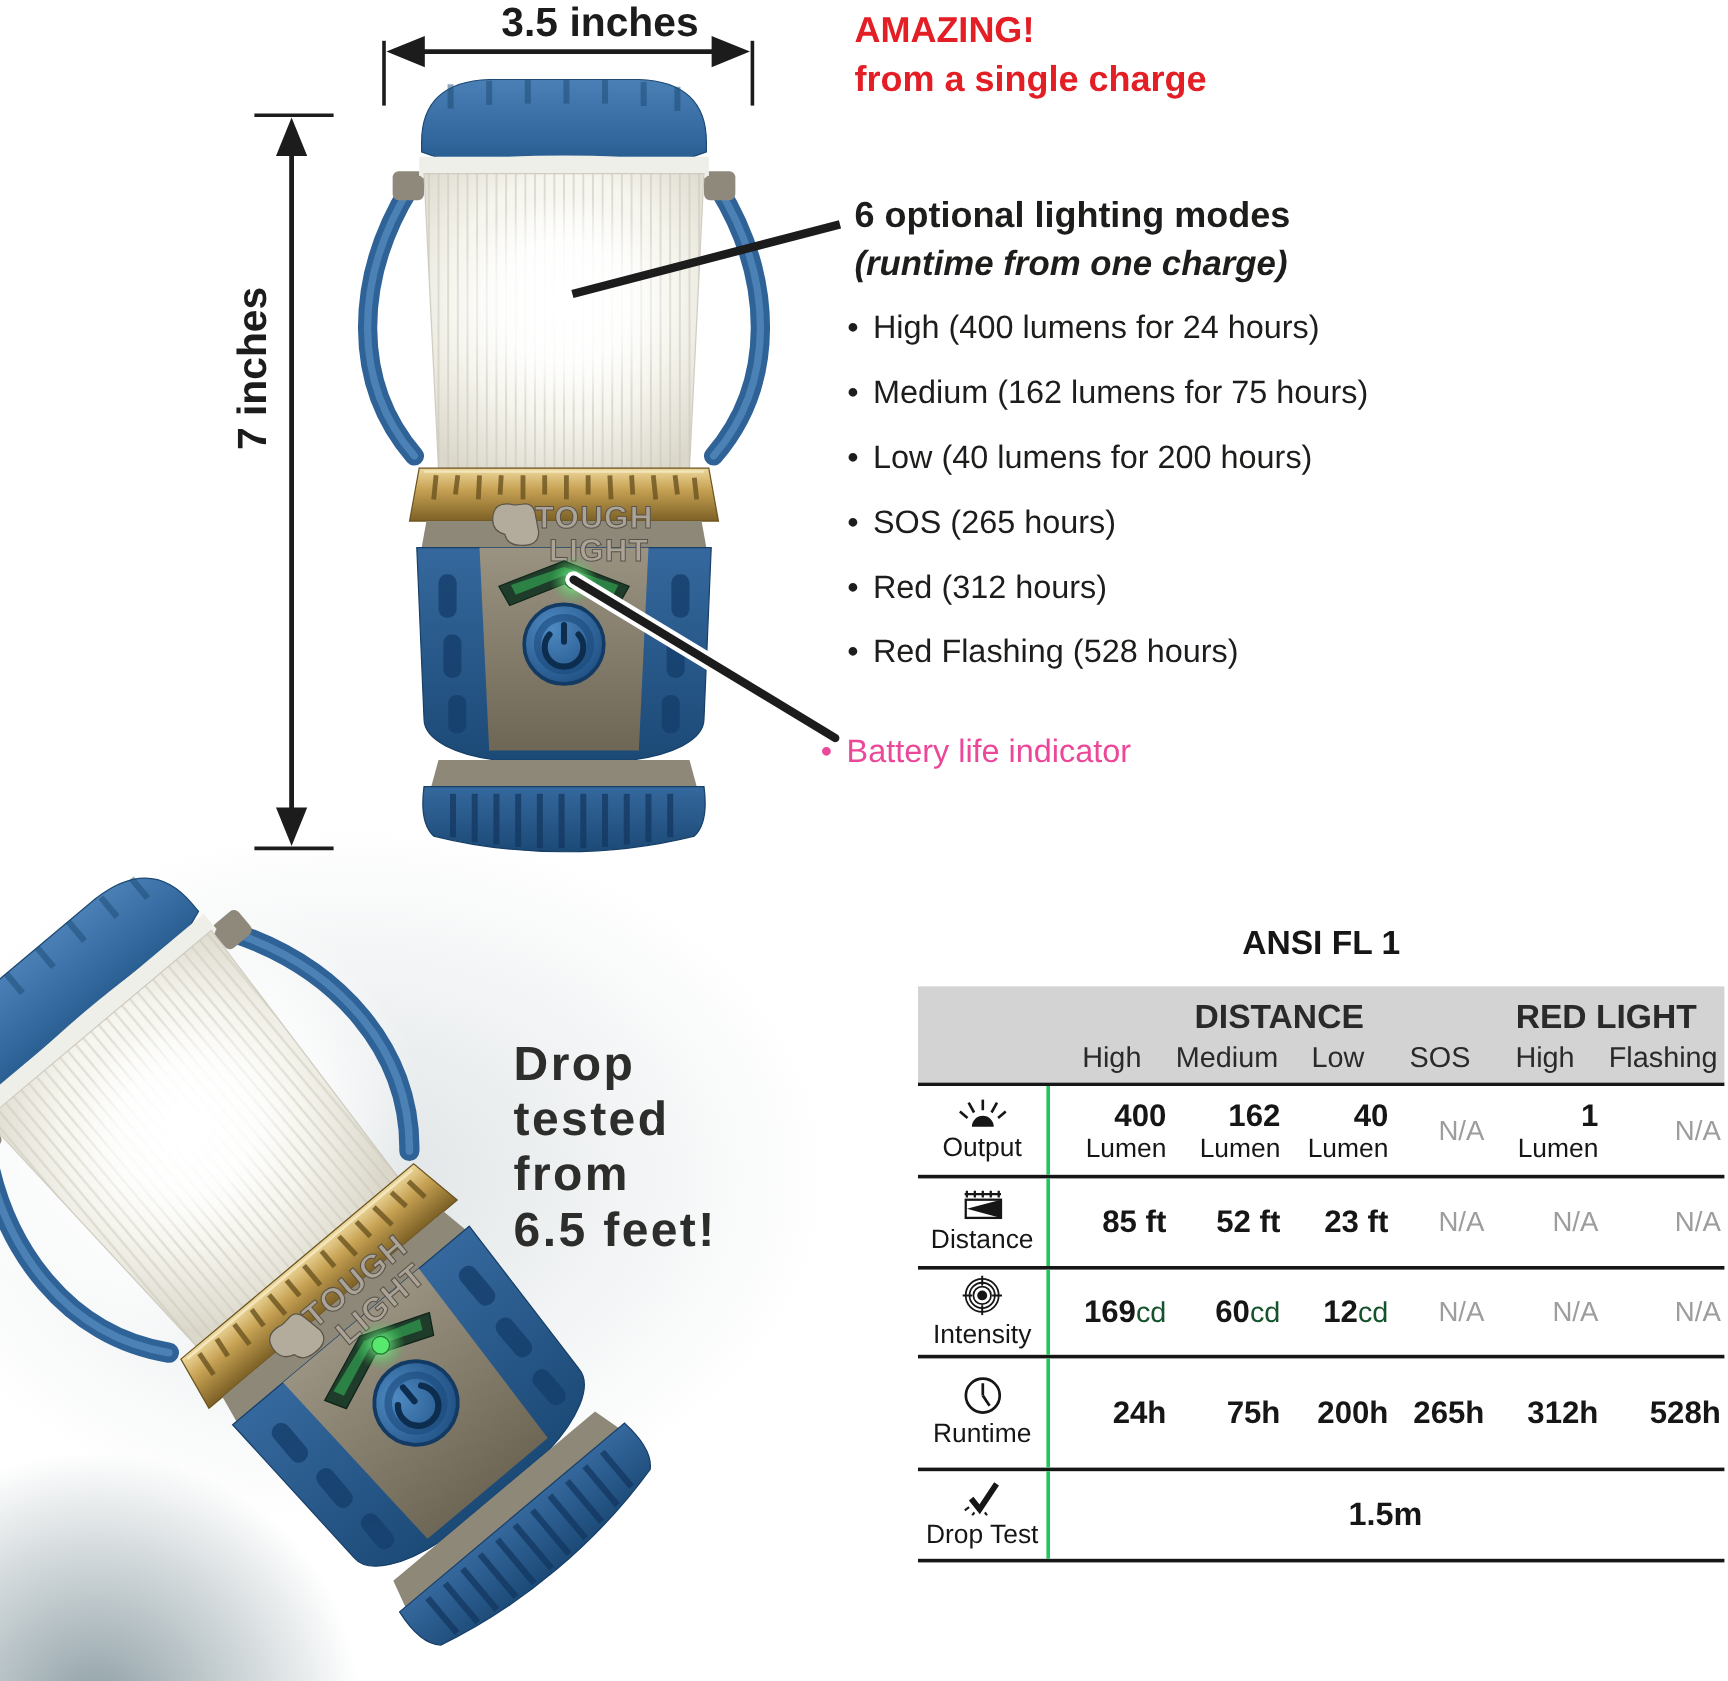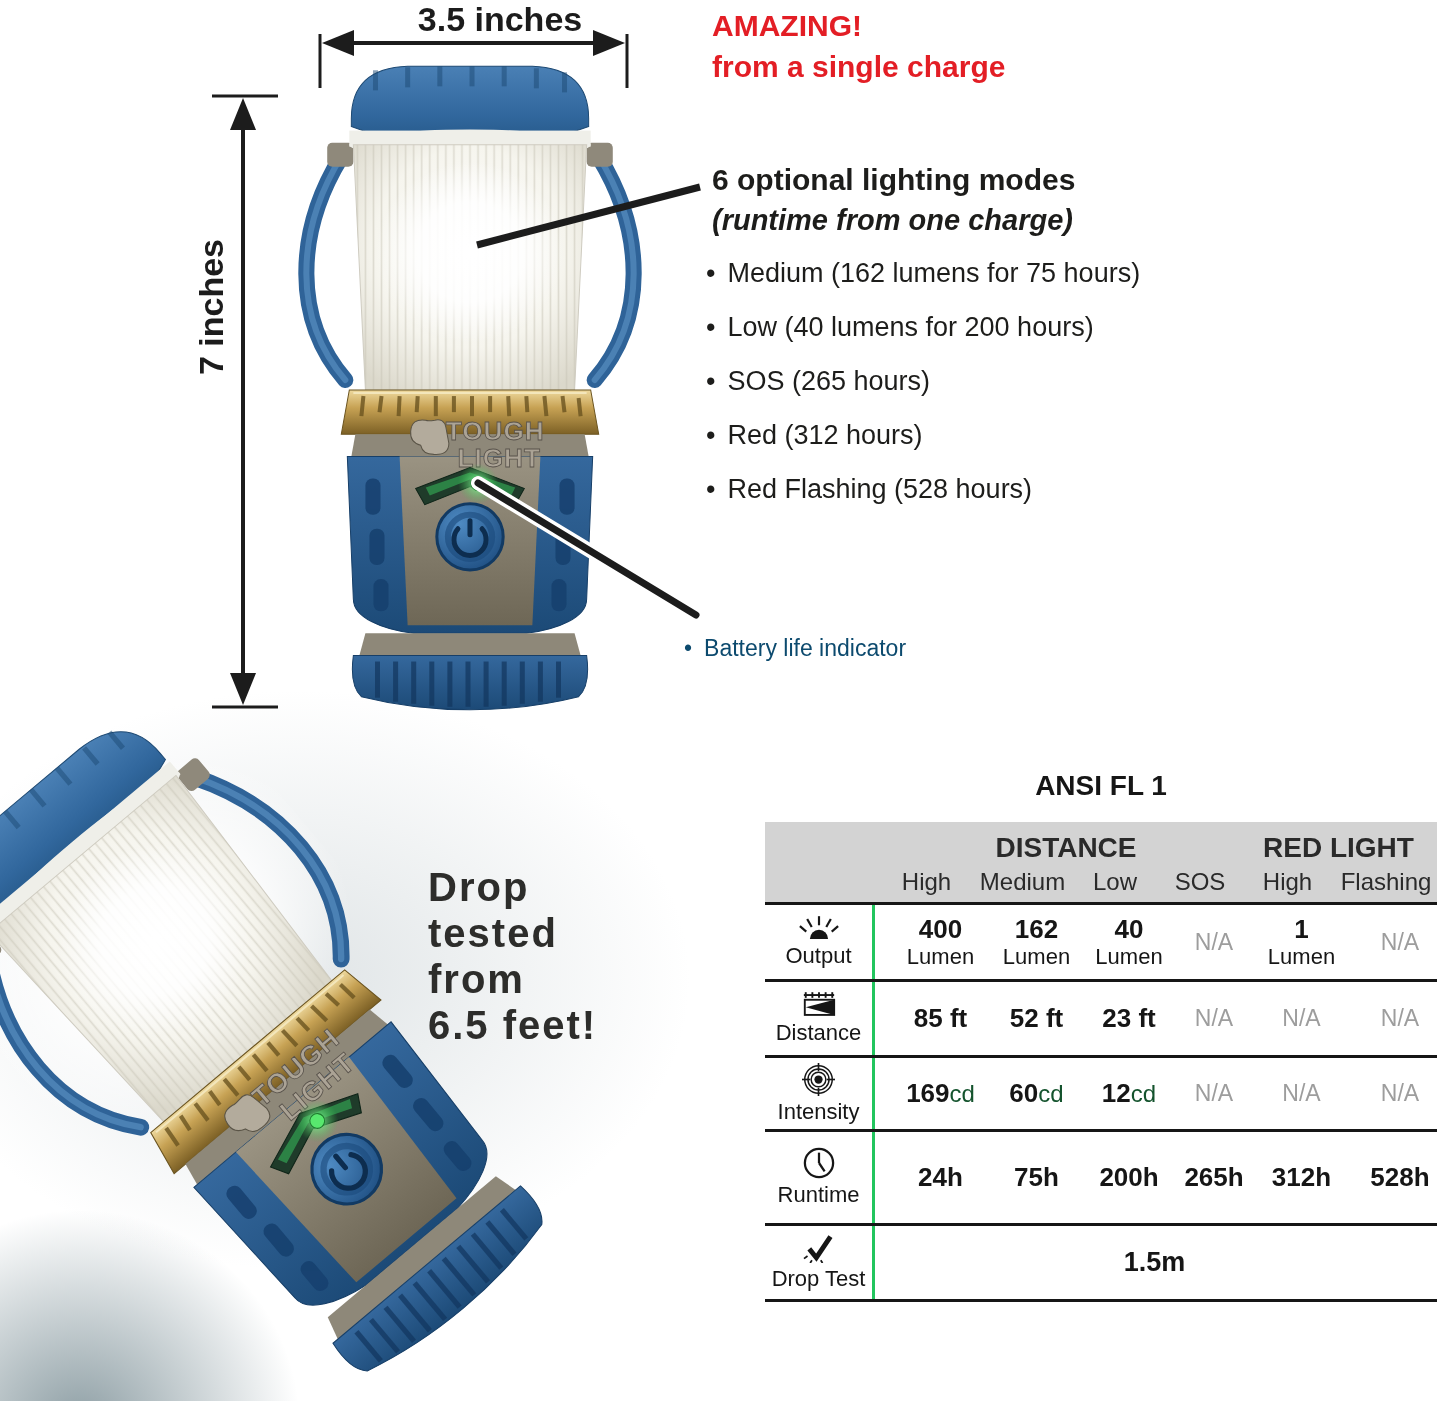--- a/index.html
+++ b/index.html
@@ -29,21 +29,21 @@
   
   .headline{position:absolute;left:712px;top:5px;font-size:30px;font-weight:bold;
             line-height:41px;color:var(--accent-red,#e31e25);}
 
   
   .modes-heading{position:absolute;left:712px;top:163px;font-size:30px;font-weight:bold;color:#1d1d1b;}
   .modes-sub{position:absolute;left:712px;top:204px;font-size:29px;font-weight:bold;font-style:italic;color:#1d1d1b;}
   .modes-list{position:absolute;left:706px;top:246px;}
   .mode-item{font-size:27px;line-height:54px;white-space:nowrap;color:#1d1d1b;}
   .bullet::before{content:"\2022";margin-right:12px;}
-  .battery-label{position:absolute;left:684px;top:621px;font-size:23px;line-height:54px;color:#0c4a6e;}
+  .battery-label{position:absolute;left:684px;top:599px;font-size:27px;line-height:54px;color:#ec4899;}
 
   
   .drop-note{position:absolute;left:428px;top:864px;font-size:40px;font-weight:bold;
              line-height:46px;letter-spacing:2px;color:#2d2d2b;}
 
   
   .ansi{position:absolute;left:765px;top:770px;width:672px;}
   .ansi-title{height:52px;text-align:center;font-size:28px;font-weight:bold;color:#161616;}
   .ansi-header{position:relative;height:80px;background:var(--table-header-bg,#d3d3d3);}
   .group{position:absolute;top:10px;text-align:center;font-size:28px;font-weight:bold;color:#2a2a2a;}
@@ -53,21 +53,21 @@
            grid-template-columns:113px 97px 95px 90px 80px 95px 102px;font-size:24px;color:#2a2a2a;}
   .subcols div{text-align:center;}
   .ansi-body{border-top:3px solid #161616;border-bottom:3px solid #161616;}
   .trow{display:grid;grid-template-columns:110px 97px 95px 90px 80px 95px 102px;border-top:3px solid #161616;box-sizing:border-box;}
   .trow:first-child{border-top:none;}
   .r-output{height:74px}.r-distance{height:76px}.r-intensity{height:74px}
   .r-runtime{height:94px}.r-drop{height:76px}.r-water{height:109px}
   .label-cell{border-right:3px solid #22c55e;display:flex;flex-direction:column;align-items:center;
               justify-content:center;gap:3px;font-size:22px;text-align:center;padding:2px;color:#161616;}
   .label-cell.small{font-size:21px;line-height:24px;}
-  .vcell{display:flex;flex-direction:column;align-items:center;justify-content:center;padding-left:34px;}
+  .vcell{display:flex;flex-direction:column;align-items:flex-end;justify-content:center;padding-left:34px;}
   .vcell .line{display:flex;align-items:baseline;}
   .vcell .num{font-weight:bold;font-size:26px;color:#161616;}
   .vcell .unit{font-size:22px;color:#161616;margin-top:-1px;}
   .vcell .unit-inline{font-size:24px;color:#14532d;}
   .vcell.na .num{color:var(--na-gray,#9d9d9d);font-weight:normal;font-size:23px;}
   .span-cell{grid-column:2 / -1;display:flex;align-items:center;justify-content:center;
              font-size:27px;font-weight:bold;color:#161616;}
   .row-icon{display:block;}
 </style>
 </head>
@@ -252,20 +252,21 @@
   <div class="dim-h">7 inches</div>
 
   <div class="headline">
     <div>AMAZING!</div>
     <div>from a single charge</div>
   </div>
 
   <div class="modes-heading">6 optional lighting modes</div>
   <div class="modes-sub">(runtime from one charge)</div>
   <div class="modes-list">
+    <div class="mode-item bullet">High (400 lumens for 24 hours)</div>
     <div class="mode-item bullet">Medium (162 lumens for 75 hours)</div>
     <div class="mode-item bullet">Low (40 lumens for 200 hours)</div>
     <div class="mode-item bullet">SOS (265 hours)</div>
     <div class="mode-item bullet">Red (312 hours)</div>
     <div class="mode-item bullet">Red Flashing (528 hours)</div>
   </div>
   <div class="battery-label bullet">Battery life indicator</div>
 
   <div class="drop-note">
     <div>Drop</div>

